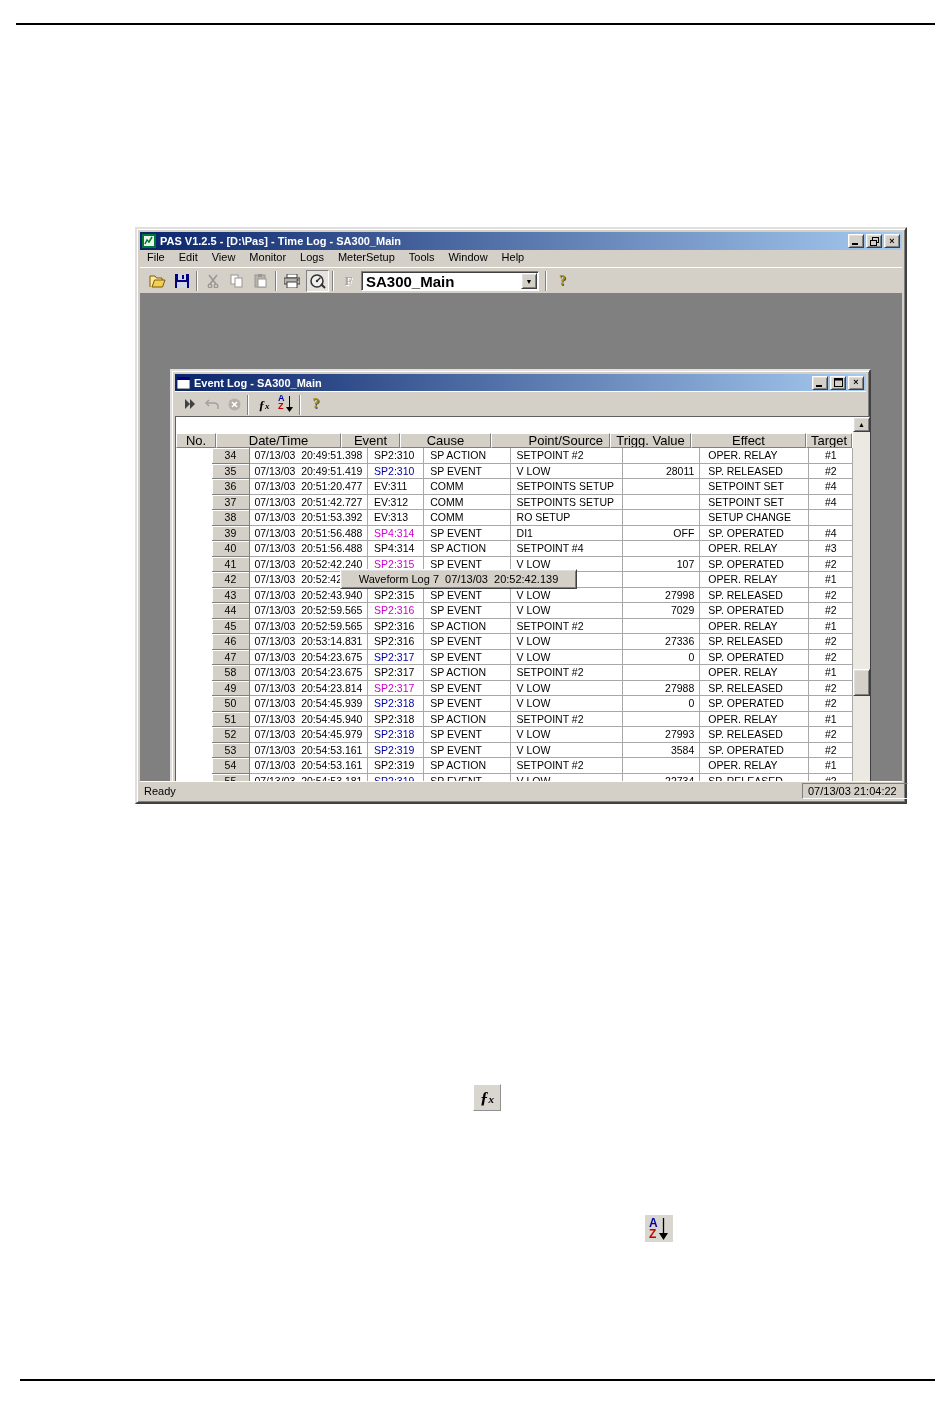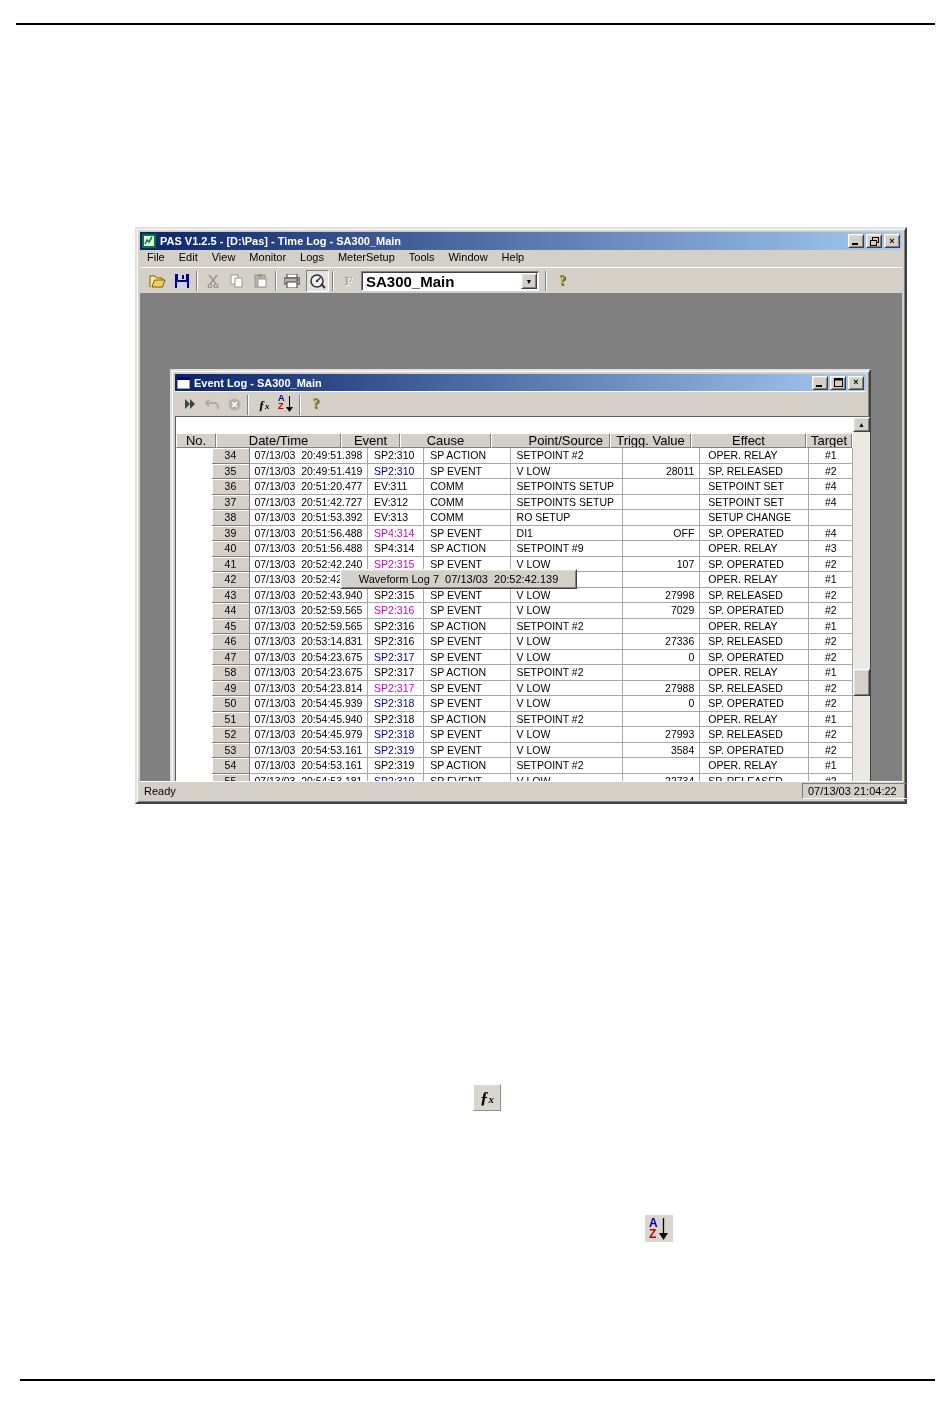--- a/index.html
+++ b/index.html
@@ -323,21 +323,21 @@
                 <div class="td c4">DI1</div>
                 <div class="td c5">OFF</div>
                 <div class="td c6">SP. OPERATED</div>
                 <div class="td c7">#4</div>
               </div>
               <div class="tr">
                 <div class="td c0 no-cell">40</div>
                 <div class="td c1">07/13/03  20:51:56.488</div>
                 <div class="td c2">SP4:314</div>
                 <div class="td c3">SP ACTION</div>
-                <div class="td c4">SETPOINT #9</div>
+                <div class="td c4">SETPOINT #4</div>
                 <div class="td c5"></div>
                 <div class="td c6">OPER. RELAY</div>
                 <div class="td c7">#3</div>
               </div>
               <div class="tr">
                 <div class="td c0 no-cell">41</div>
                 <div class="td c1">07/13/03  20:52:42.240</div>
                 <div class="td c2 ev-magenta">SP2:315</div>
                 <div class="td c3">SP EVENT</div>
                 <div class="td c4">V LOW</div>

